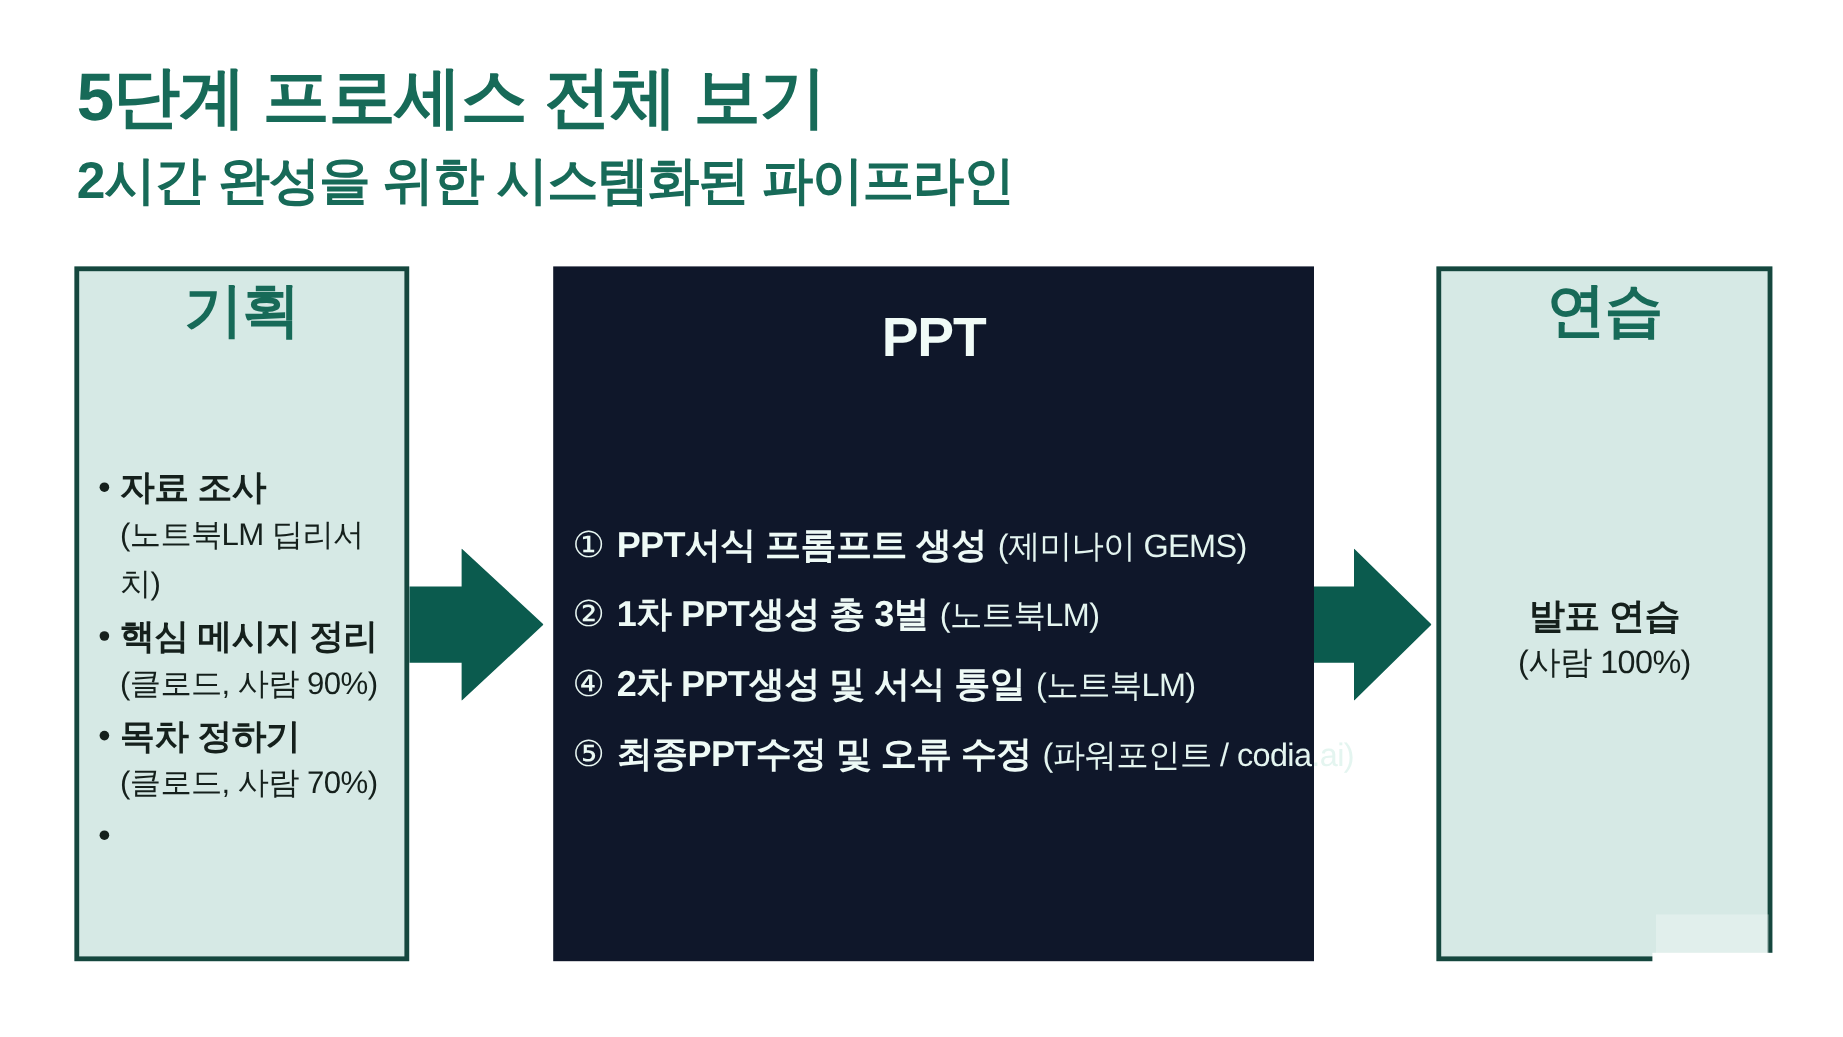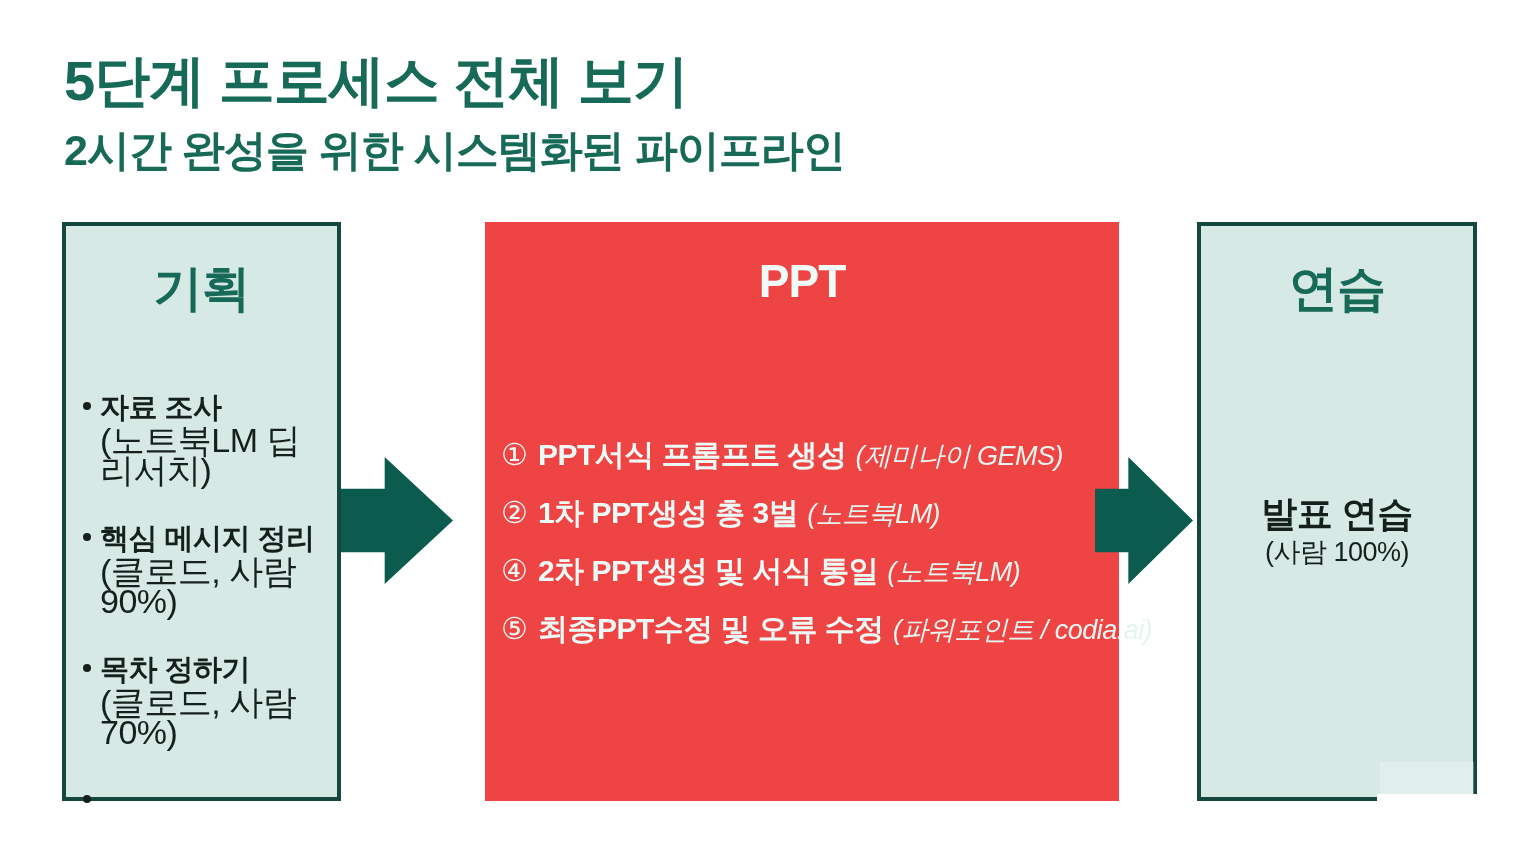--- a/index.html
+++ b/index.html
@@ -13,59 +13,59 @@
     position:absolute; left:64px; top:44px;
     font-size:56px; font-weight:800; letter-spacing:-1px; color:#176a58;
   }
   .page-subtitle {
     position:absolute; left:64px; top:122px;
     font-size:43px; font-weight:700; letter-spacing:-1px; color:#176a58;
   }
   
   .box { position:absolute; top:222px; height:579px; box-sizing:border-box; }
   .box.light { background:#d6e9e5; border:4px solid #15473e; }
-  .box.dark  { background:#ef4444;margin-left:24px; }
+  .box.dark  { background:#0f172a; }
   .box-header { text-align:center; font-weight:800; letter-spacing:-1px; }
-  .box-header.green { margin-top:30px; font-size:49px; color:#176a58;text-align:center; }
+  .box-header.green { font-size:49px; color:#176a58;text-align:center; }
   .box-header.white { margin-top:32px; font-size:46px; color:#f0fbf7; }
 
   .box-planning { left:62px;  width:279px; }
   .box-ppt      { left:461px; width:634px; }
   .box-practice { left:1197px; width:280px; }
 
   
   .bullets {
     list-style:none; margin:0; padding:0;
     position:absolute; left:14px; top:163px; right:8px;
-    display:flex; flex-direction:column; gap:35px;
+    display:flex; flex-direction:column; gap:6px;
   }
   .bullets li { display:flex; align-items:flex-start; }
   .dot {
     width:8px; height:8px; border-radius:50%; background:#15201c;
     margin:13px 9px 0 3px; flex:0 0 auto;
   }
   .b-title  { font-size:29px; font-weight:700; line-height:36px; color:#15201c; letter-spacing:-0.5px; }
-  .b-detail { font-size:34px; font-weight:400; line-height:30px; color:#15201c; letter-spacing:-0.5px; }
+  .b-detail { font-size:26px; font-weight:400; line-height:41px; color:#15201c; letter-spacing:-0.5px; }
 
   
   .steps {
     list-style:none; margin:0; padding:0;
     position:absolute; left:16px; top:213px; right:6px;
     display:flex; flex-direction:column; gap:13px;
   }
   .steps li { line-height:40px; white-space:nowrap; }
   .step-num    { font-size:30px; font-weight:400; color:#e9f8f3; margin-right:10px; }
   .step-title  { font-size:30px; font-weight:700; color:#eefaf6; letter-spacing:-0.5px; }
-  .step-detail { font-size:27px; font-weight:400; color:#e4f5f0; margin-left:9px; letter-spacing:-0.5px;font-style:italic; }
+  .step-detail { font-size:27px; font-weight:400; color:#e4f5f0; margin-left:9px; letter-spacing:-0.5px; }
 
   
   .practice-center {
     position:absolute; left:0; right:0; top:268px; text-align:center;
   }
-  .practice-center .b-title  { font-size:36px; line-height:40px; }
+  .practice-center .b-title  { font-size:30px; line-height:40px; }
   .practice-center .b-detail { font-size:27px; line-height:37px; }
 
   
   .arrow { position:absolute; top:457px; background:#0b5b4e; }
   .arrow-1 {
     left:341px; width:112px; height:127px;
     clip-path:polygon(0 25%, 39% 25%, 39% 0, 100% 50%, 39% 100%, 39% 75%, 0 75%);
   }
   .arrow-2 {
     left:1095px; width:98px; height:127px;

